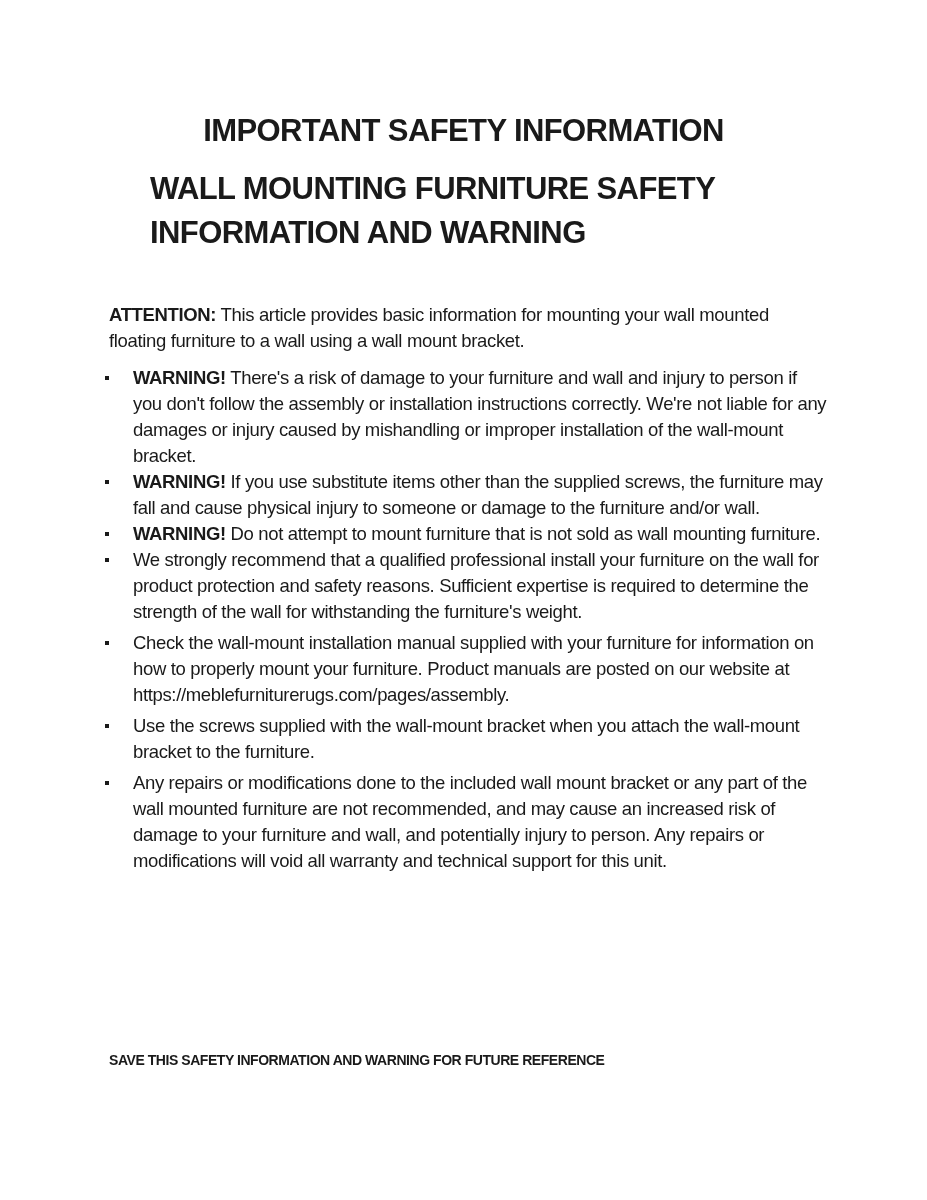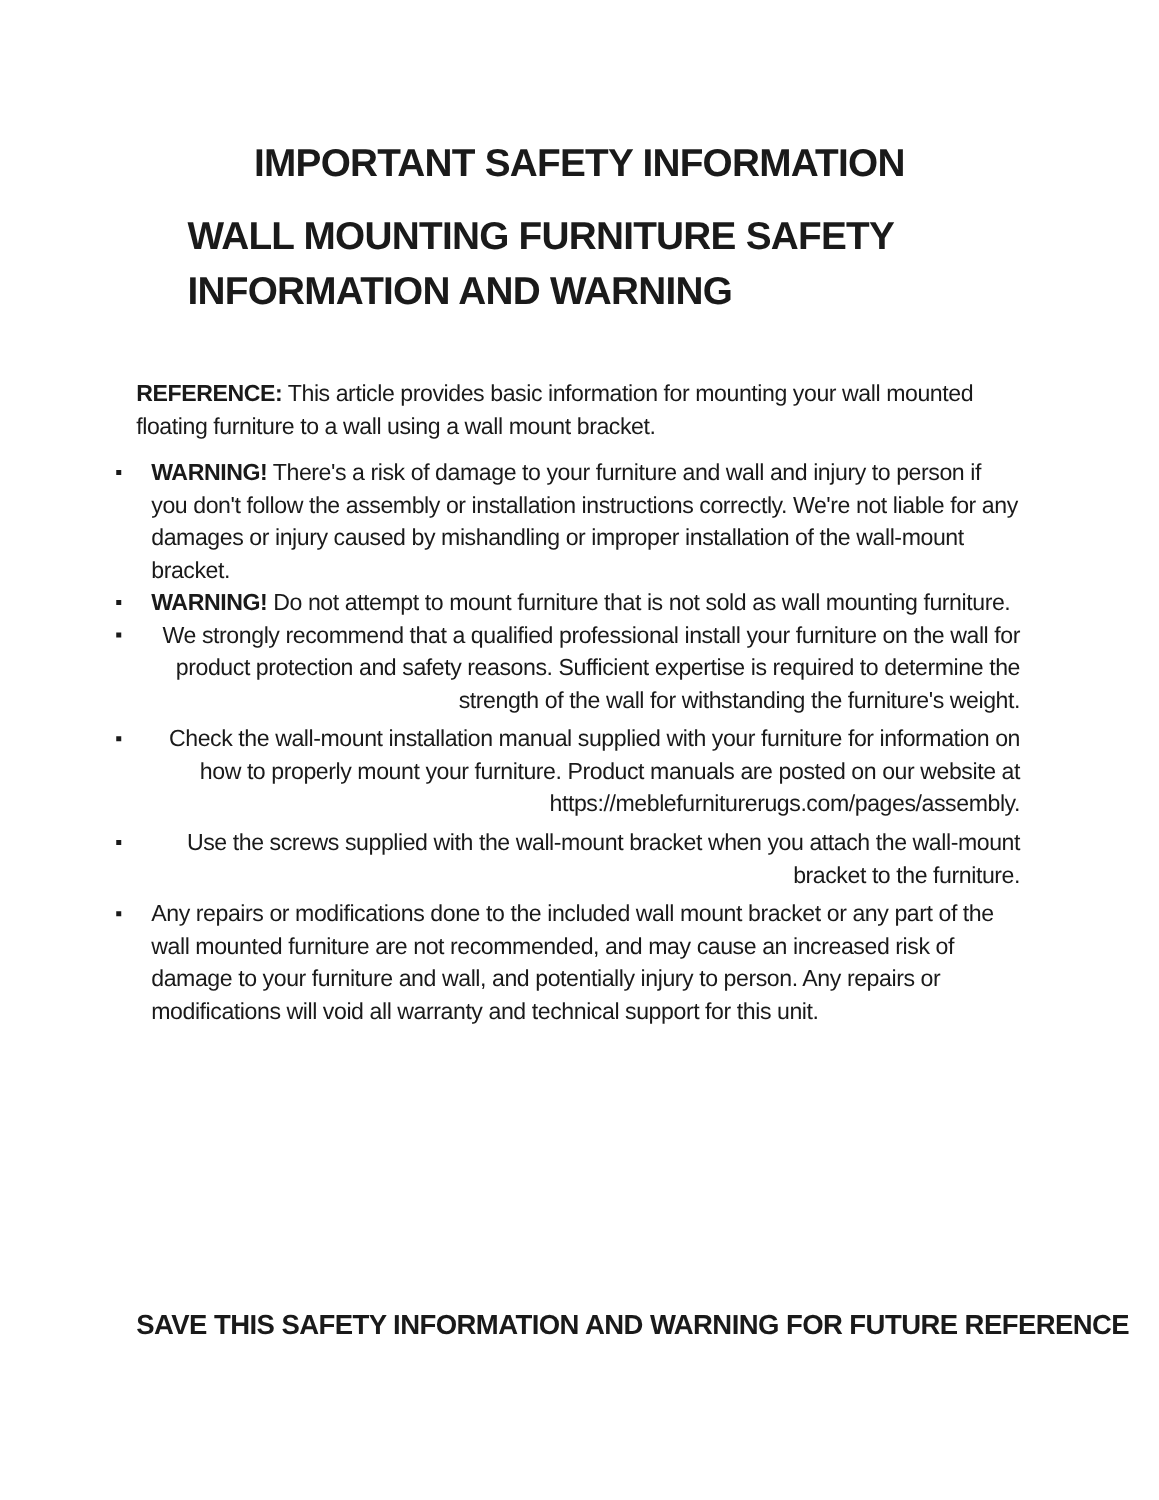--- a/index.html
+++ b/index.html
@@ -49,21 +49,21 @@
       width: 700px;
       top: 302px;
       font-size: 18.5px;
       line-height: 26px;
       letter-spacing: -0.35px;
       margin: 0;
     }
     .bold { font-weight: bold; }
     .bullets {
       position: absolute;
-      left: 0;
+      left: 12px;
       top: 365px;
       width: 767px;
       list-style: none;
       margin: 0;
       padding: 0;
     }
     .bullet {
       position: relative;
       padding-left: 121px;
       width: 695px;
@@ -73,45 +73,48 @@
     }
     .bullet-mark {
       position: absolute;
       left: 93px;
       top: 11px;
       width: 4px;
       height: 4px;
       background: #1a1a1a;
     }
     .gap-s { margin-bottom: 0px; }
-    .gap-m { margin-bottom: 5px; text-align: right; }
+    .gap-m { margin-bottom: 5px; }
     .footer-note {
       position: absolute;
       left: 109px;
       top: 1047px;
       font-weight: bold;
-      font-size: 22px;
+      font-size: 14px;
       line-height: 26px;
       letter-spacing: -0.45px;
       margin: 0;
     }
   </style>
 </head>
 <body>
 
 <div class="page">
 
   <h1 class="title-1">IMPORTANT SAFETY INFORMATION</h1>
   <h2 class="title-2">WALL MOUNTING FURNITURE SAFETY INFORMATION AND WARNING</h2>
 
-  <p class="attention"><span class="bold">REFERENCE:</span><span> This article provides basic information for mounting your wall mounted floating furniture to a wall using a wall mount bracket.</span></p>
+  <p class="attention"><span class="bold">ATTENTION:</span><span> This article provides basic information for mounting your wall mounted floating furniture to a wall using a wall mount bracket.</span></p>
 
   <ul class="bullets">
     <li class="bullet gap-s">
       <span class="bullet-mark"></span><span class="bold">WARNING!</span><span> There's a risk of damage to your furniture and wall and injury to person if you don't follow the assembly or installation instructions correctly. We're not liable for any damages or injury caused by mishandling or improper installation of the wall-mount bracket.</span>
+    </li>
+    <li class="bullet gap-s">
+      <span class="bullet-mark"></span><span class="bold">WARNING!</span><span> If you use substitute items other than the supplied screws, the furniture may fall and cause physical injury to someone or damage to the furniture and/or wall.</span>
     </li>
     <li class="bullet gap-s">
       <span class="bullet-mark"></span><span class="bold">WARNING!</span><span> Do not attempt to mount furniture that is not sold as wall mounting furniture.</span>
     </li>
     <li class="bullet gap-m">
       <span class="bullet-mark"></span><span>We strongly recommend that a qualified professional install your furniture on the wall for product protection and safety reasons. Sufficient expertise is required to determine the strength of the wall for withstanding the furniture's weight.</span>
     </li>
     <li class="bullet gap-m">
       <span class="bullet-mark"></span><span>Check the wall-mount installation manual supplied with your furniture for information on how to properly mount your furniture. Product manuals are posted on our website at https://meblefurniturerugs.com/pages/assembly.</span>
     </li>

